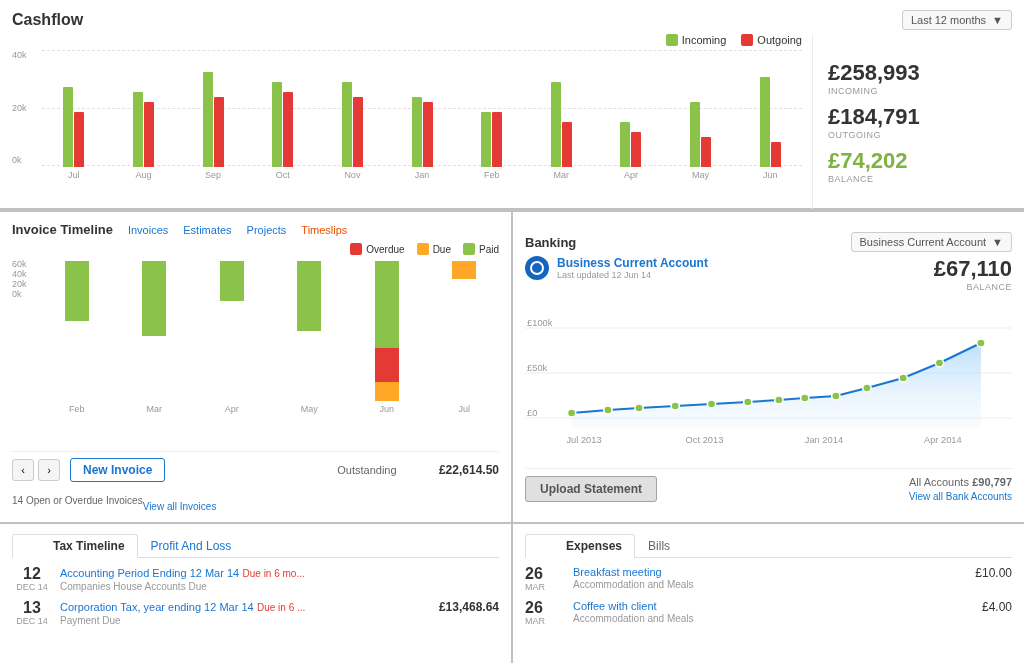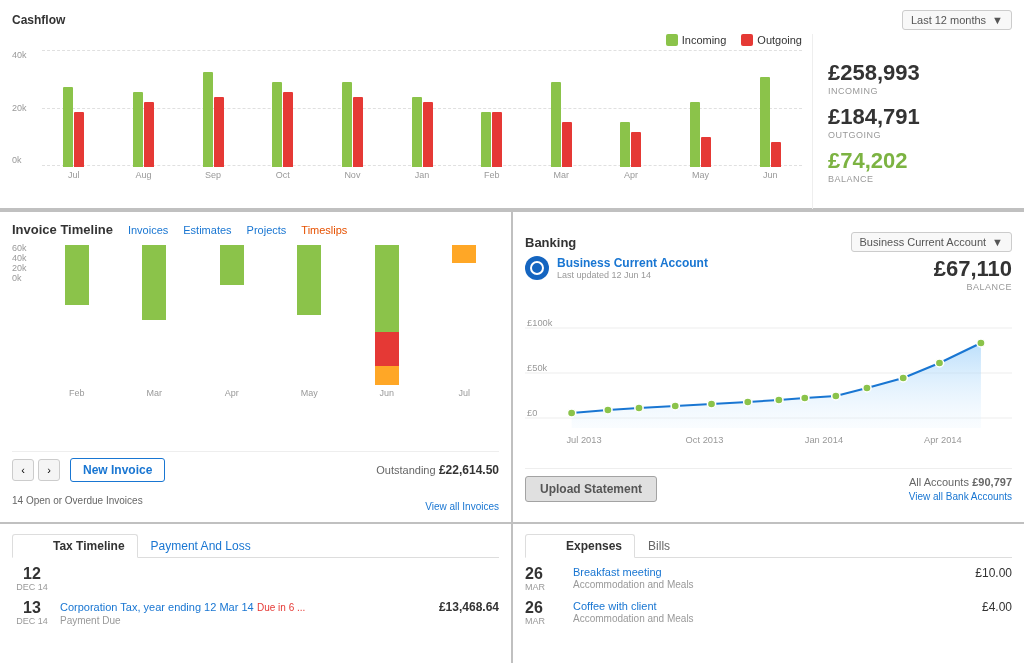--- a/index.html
+++ b/index.html
@@ -3,21 +3,21 @@
   <meta charset="utf-8">
   <style>
     * { box-sizing: border-box; margin: 0; padding: 0; }
     body { font-family: Arial, sans-serif; background: #d0d0d0; font-size: 12px; color: #333; width: 1024px; height: 663px; overflow: hidden; }
 
     .dashboard { display: grid; grid-template-rows: 210px 310px 1fr; grid-template-columns: 1fr; gap: 2px; height: 663px; background: #c0c0c0; }
 
     
     .cashflow-section { background: white; padding: 10px 12px; position: relative; border-bottom: 2px solid #c0c0c0; }
     .cashflow-header { display: flex; justify-content: space-between; align-items: center; margin-bottom: 4px; }
-    .section-title { font-size: 12px; font-weight: bold; color: #333; }
+    .section-title { font-size: 16px; font-weight: bold; color: #333; }
     .period-selector { border: 1px solid #ccc; padding: 3px 8px; font-size: 11px; color: #555; background: #f8f8f8; cursor: pointer; display: flex; align-items: center; gap: 6px; border-radius: 3px; }
 
     .cashflow-body { display: grid; grid-template-columns: 1fr 200px; gap: 10px; height: 175px; }
 
     .chart-area { position: relative; }
     .chart-legend { display: flex; gap: 15px; justify-content: flex-end; margin-bottom: 4px; font-size: 11px; align-items: center; }
     .legend-item { display: flex; align-items: center; gap: 4px; }
     .legend-dot { width: 12px; height: 12px; border-radius: 2px; }
 
     .bar-chart { display: flex; align-items: flex-end; height: 130px; gap: 6px; padding-left: 30px; position: relative; }
@@ -54,21 +54,21 @@
     .inv-bar-seg.paid { background: #8bc34a; }
     .inv-bar-seg.due { background: #ffa726; }
     .inv-bar-seg.overdue { background: #e53935; }
     .inv-label { font-size: 9px; color: #999; margin-top: 3px; }
 
     .invoice-footer { display: flex; justify-content: space-between; align-items: center; border-top: 1px solid #eee; padding-top: 6px; margin-top: 4px; }
     .nav-arrows { display: flex; gap: 4px; align-items: center; }
     .nav-btn { border: 1px solid #ccc; background: #f5f5f5; width: 22px; height: 22px; cursor: pointer; display: flex; align-items: center; justify-content: center; font-size: 11px; border-radius: 3px; }
     .new-invoice-btn { background: white; border: 1px solid #1976d2; color: #1976d2; padding: 4px 12px; cursor: pointer; font-size: 12px; font-weight: bold; border-radius: 3px; margin-left: 6px; }
     .outstanding-text { font-size: 11px; color: #666; }
-    .outstanding-amount { font-weight: bold; color: #333; }
+    .outstanding-amount { font-weight: bold; color: #333; margin-left: 39px; }
 
     .open-invoices { font-size: 10px; color: #666; margin-top: 3px; }
     .view-all { color: #1976d2; font-size: 10px; cursor: pointer; text-align: right; margin-top: 16px; }
 
     
     .banking-section { background: white; padding: 20px 12px; position: relative; display: flex; flex-direction: column; }
     .banking-header { display: flex; justify-content: space-between; align-items: flex-start; margin-bottom: 6px; }
     .banking-account { display: flex; align-items: center; gap: 8px; }
     .bank-logo { width: 24px; height: 24px; background: #1565c0; border-radius: 50%; display: flex; align-items: center; justify-content: center; }
     .bank-logo-inner { width: 14px; height: 14px; border: 2px solid white; border-radius: 50%; }
@@ -249,20 +249,34 @@
 
     <div class="invoice-section">
       <div class="invoice-header">
         <span class="section-subtitle">Invoice Timeline</span>
         <a class="tab-link">Invoices</a>
         <a class="tab-link">Estimates</a>
         <a class="tab-link">Projects</a>
         <a class="tab-link" style="color:#e65100;">Timeslips</a>
       </div>
       <div class="invoice-chart">
+        <div class="inv-legend">
+          <div class="legend-item">
+            <div class="legend-dot" style="background:#e53935;"></div>
+            <span>Overdue</span>
+          </div>
+          <div class="legend-item">
+            <div class="legend-dot" style="background:#ffa726;"></div>
+            <span>Due</span>
+          </div>
+          <div class="legend-item">
+            <div class="legend-dot" style="background:#8bc34a;"></div>
+            <span>Paid</span>
+          </div>
+        </div>
         <div style="position:relative;">
           <div style="position:absolute;left:0;top:0;height:140px;display:flex;flex-direction:column;font-size:9px;color:#999;">
             <span>60k</span>
             <span>40k</span>
             <span>20k</span>
             <span>0k</span>
           </div>
           <div class="inv-bar-chart" id="invoice-bars">
               <div class="inv-bar-group">
                 <div class="inv-bar-stack" style="justify-content: flex-end;">
@@ -311,21 +325,21 @@
             <button class="nav-btn">‹</button>
             <button class="nav-btn">›</button>
           </div>
           <button class="new-invoice-btn">New Invoice</button>
         </div>
         <div>
           <span class="outstanding-text">Outstanding</span>
           <span class="outstanding-amount">£22,614.50</span>
         </div>
       </div>
-      <div style="display:flex;justify-content:space-between;align-items:center;margin-top:3px;">
+      <div style="display:flex;align-items:center;margin-top:3px;">
         <span class="open-invoices">14 Open or Overdue Invoices</span>
         <span class="view-all">View all Invoices</span>
       </div>
     </div>
 
     <div class="banking-section">
       <div style="display:flex;justify-content:space-between;align-items:center;margin-bottom:4px;">
         <span class="section-subtitle">Banking</span>
         <div class="period-selector">
           <span>Business Current Account</span>
@@ -399,27 +413,34 @@
         </div>
       </div>
     </div>
   </div>
 
   <div class="bottom-row">
 
     <div class="tax-section">
       <div class="tab-bar">
         <div class="tab active">Tax Timeline</div>
-        <div class="tab" style="color:#1976d2;">Payment And Loss</div>
+        <div class="tab" style="color:#1976d2;">Profit And Loss</div>
       </div>
       <div class="timeline-entry">
         <div class="date-badge">
           <div class="date-day">12</div>
           <div class="date-month">DEC 14</div>
         </div>
+        <div>
+          <div>
+            <span class="entry-title">Accounting Period Ending 12 Mar 14</span>
+            <span class="due-badge">Due in 6 mo...</span>
+          </div>
+          <div class="entry-sub">Companies House Accounts Due</div>
+        </div>
         <div class="entry-amount"></div>
       </div>
       <div class="timeline-entry">
         <div class="date-badge">
           <div class="date-day">13</div>
           <div class="date-month">DEC 14</div>
         </div>
         <div>
           <div>
             <span class="entry-title">Corporation Tax, year ending 12 Mar 14</span>

